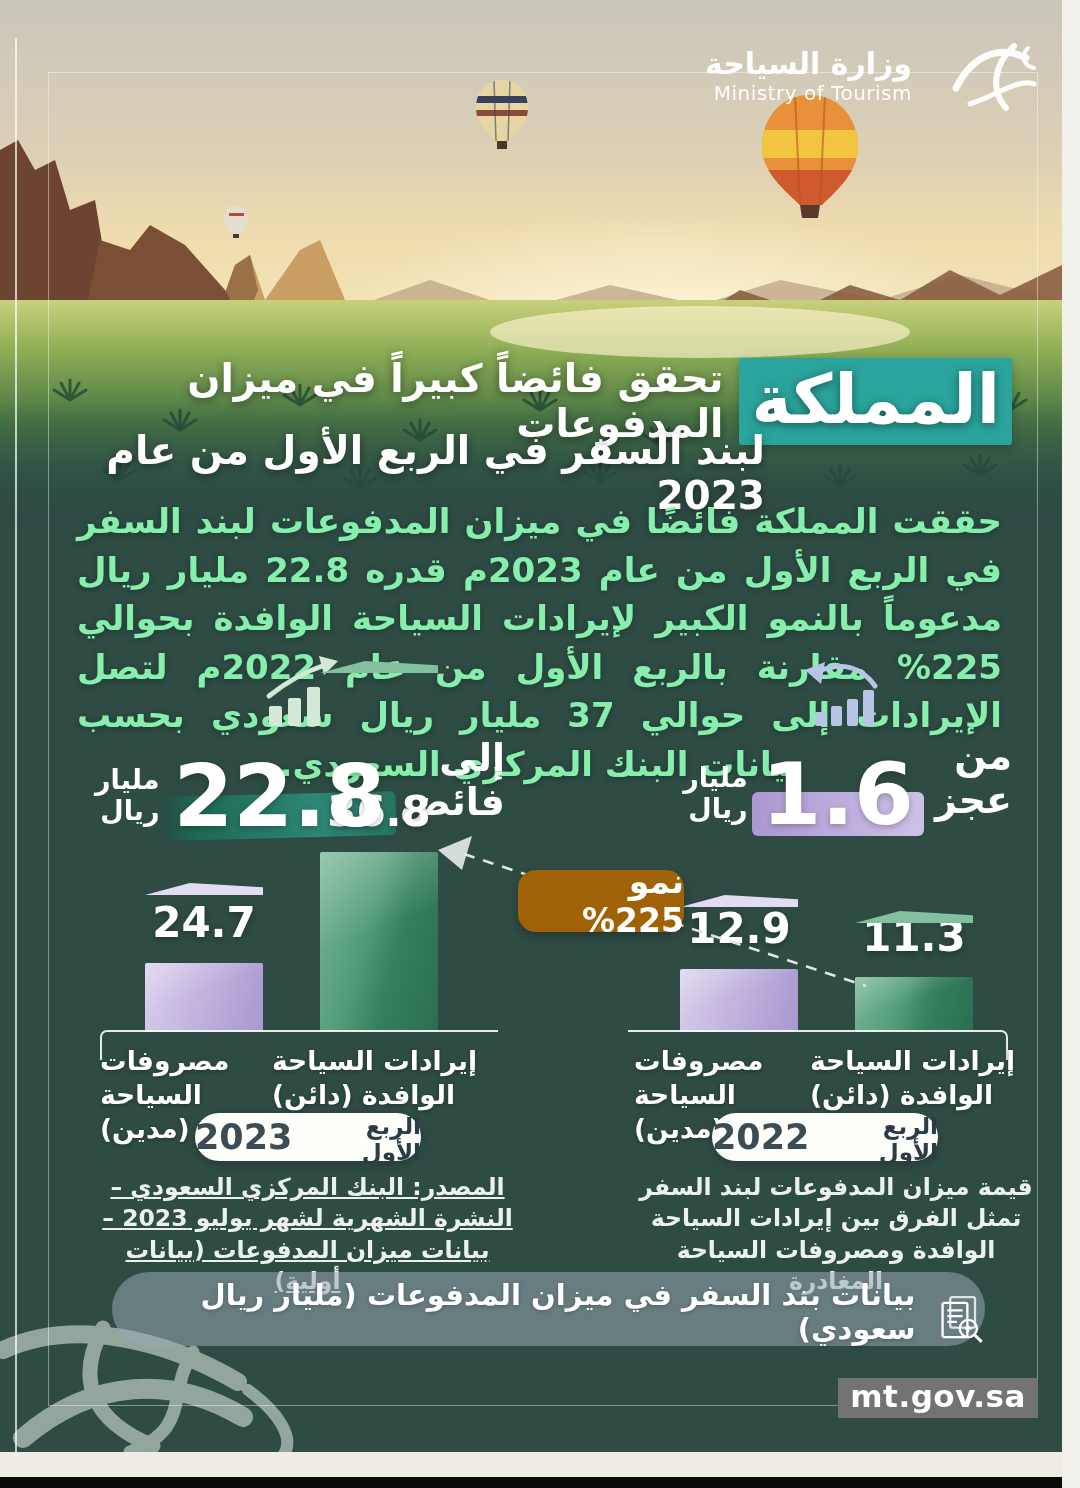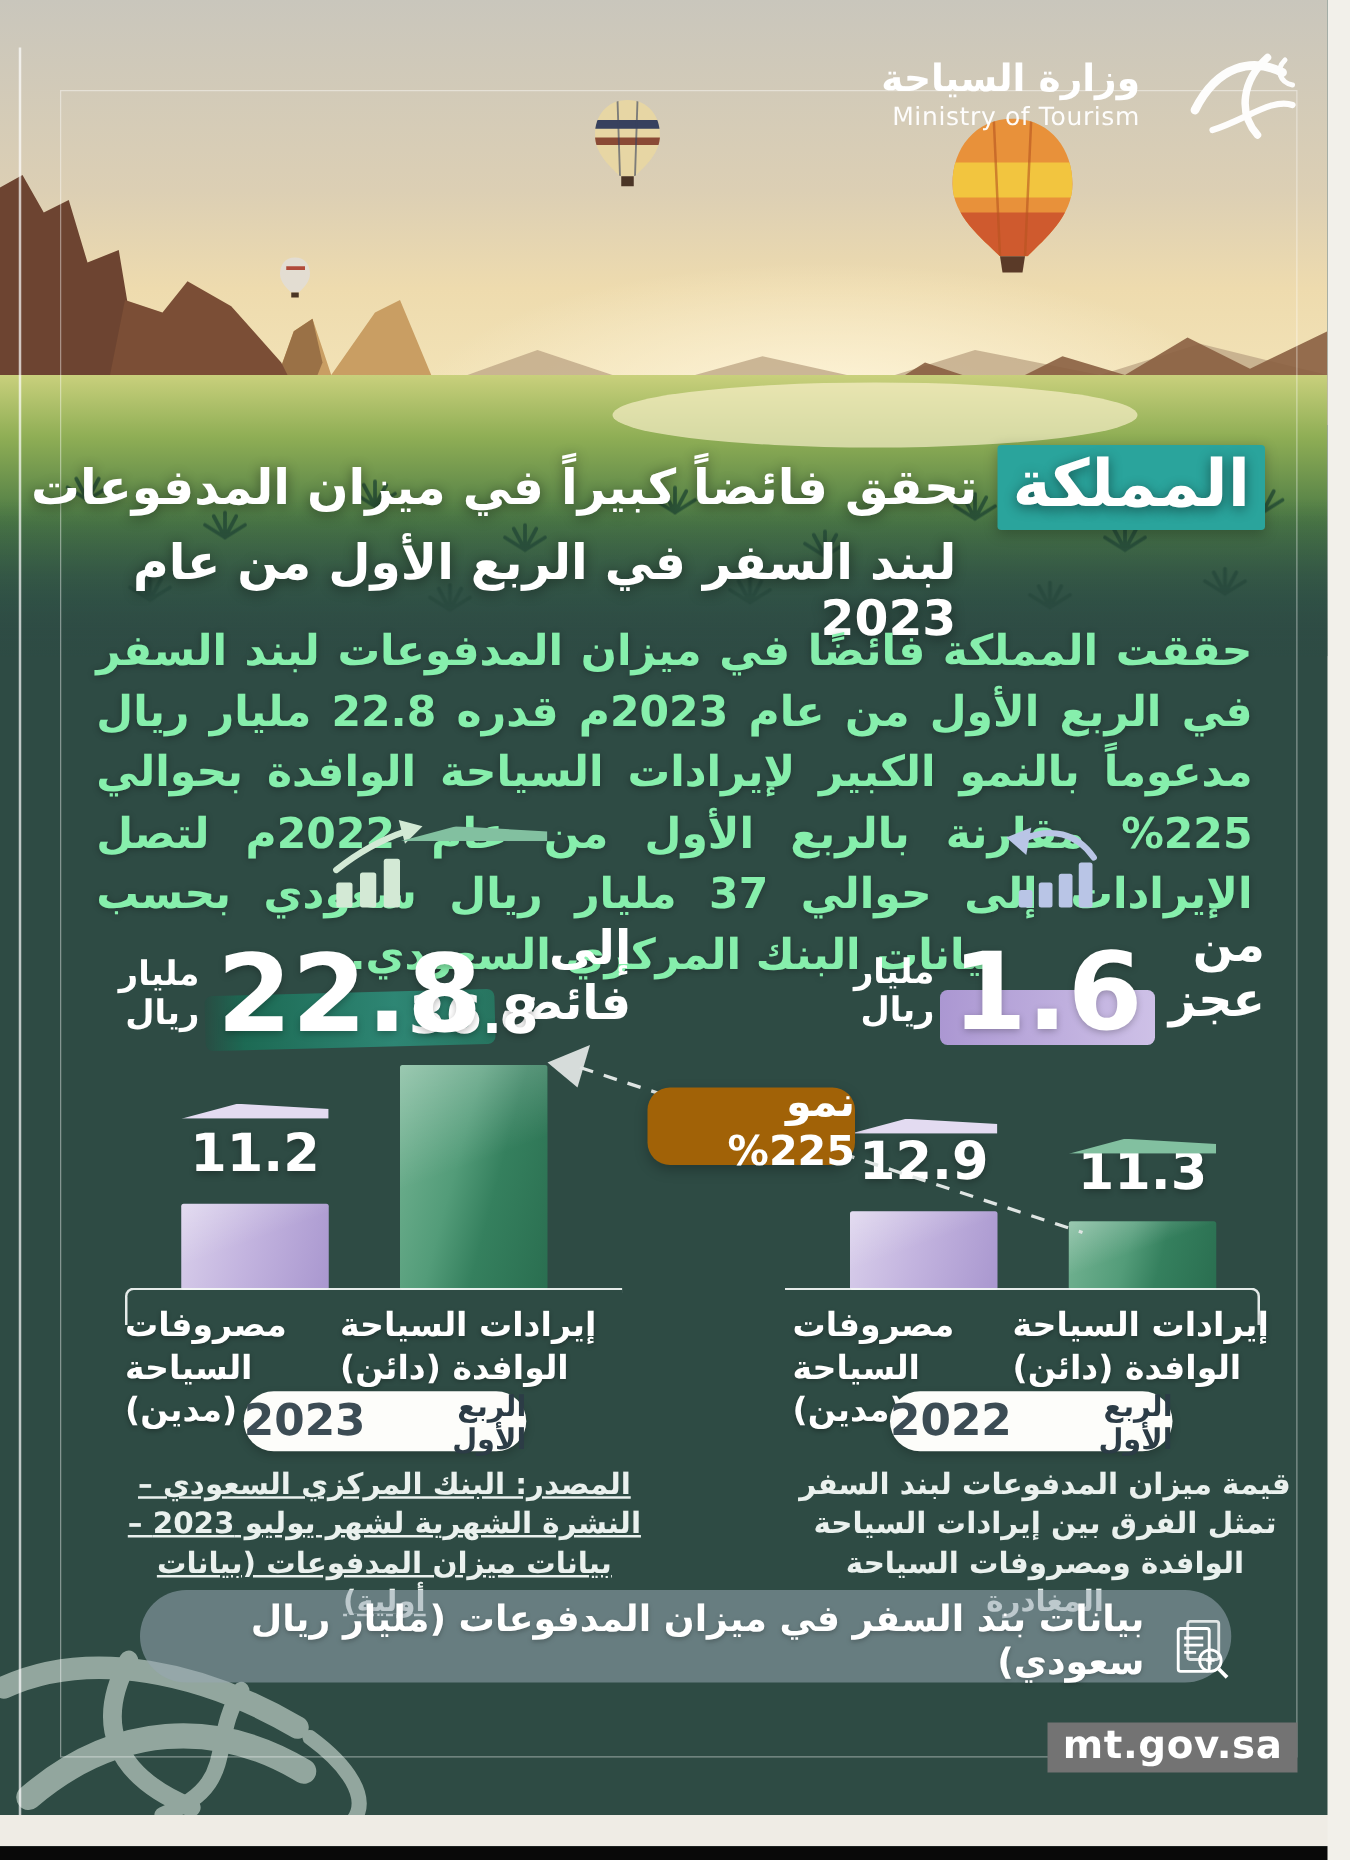--- a/index.html
+++ b/index.html
@@ -15,21 +15,21 @@
   .inner-frame{position:absolute;left:48px;top:72px;width:988px;height:1332px;
     border:1.5px solid rgba(255,255,255,0.42);pointer-events:none;}
   
   .logo{position:absolute;top:34px;right:40px;display:flex;align-items:center;gap:32px;}
   .logo-text{text-align:right;line-height:1.15;}
   .logo-ar{font-size:30px;font-weight:700;letter-spacing:2px;}
   .logo-en{font-size:20px;font-weight:400;opacity:.96;letter-spacing:.5px;}
   
   .headline1{position:absolute;top:356px;right:68px;direction:rtl;display:flex;align-items:center;gap:16px;
     text-shadow:0 2px 10px rgba(0,0,0,.45);}
-  .hl-box{background:#2aa49c;color:#fff;font-size:52px;font-weight:700;padding:2px 12px 6px;border-radius:3px;
+  .hl-box{background:#2aa49c;color:#fff;font-size:68px;font-weight:700;padding:2px 12px 6px;border-radius:3px;
     box-shadow:0 3px 10px rgba(0,0,0,.25);}
   .hl-rest{font-size:39px;font-weight:700;}
   .headline2{position:absolute;top:428px;right:315px;direction:rtl;font-size:39px;font-weight:700;
     text-shadow:0 2px 10px rgba(0,0,0,.45);}
   
   .intro{position:absolute;top:497px;right:78px;width:925px;direction:rtl;
     font-size:34px;font-weight:700;line-height:1.43;color:#86efac;
     text-align:justify;text-align-last:center;text-shadow:0 1px 6px rgba(0,0,0,.3);}
   
   .stat{position:absolute;display:flex;flex-direction:column;align-items:center;}
@@ -264,21 +264,21 @@
       <span class="stat-num">
         <span class="num-box num-box-purple"></span>
         <span class="digits">1.6</span>
       </span>
       <span class="stat-unit">مليار ريال</span>
     </div>
   </div>
 
   <div class="chart chart-2023" id="bars-2023">
       <div class="bar bar-purple" style="left: 45px; --h: 69px;">
-        <div class="bar-value">11.2</div>
+        <div class="bar-value">24.7</div>
         <div class="bar-top"></div>
         <div class="bar-face"></div>
       </div>
       <div class="bar bar-green" style="left: 220px; --h: 180px;">
         <div class="bar-value">36.8</div>
         <div class="bar-top"></div>
         <div class="bar-face"></div>
       </div>
     </div>
   <div class="chart chart-2022" id="bars-2022">

